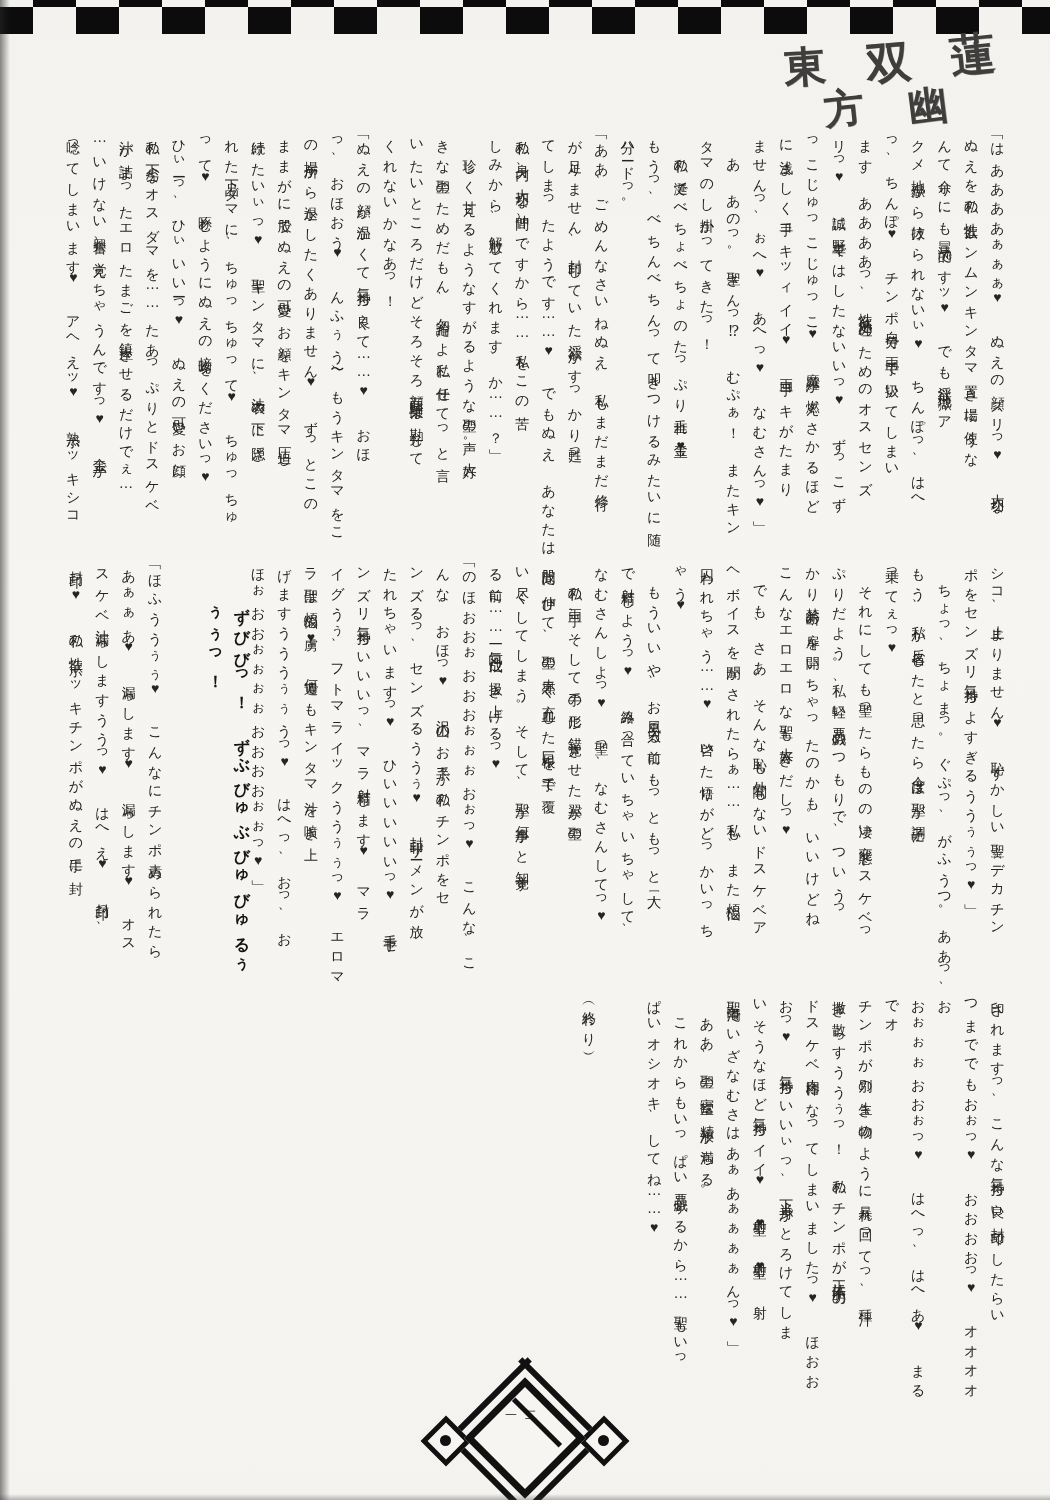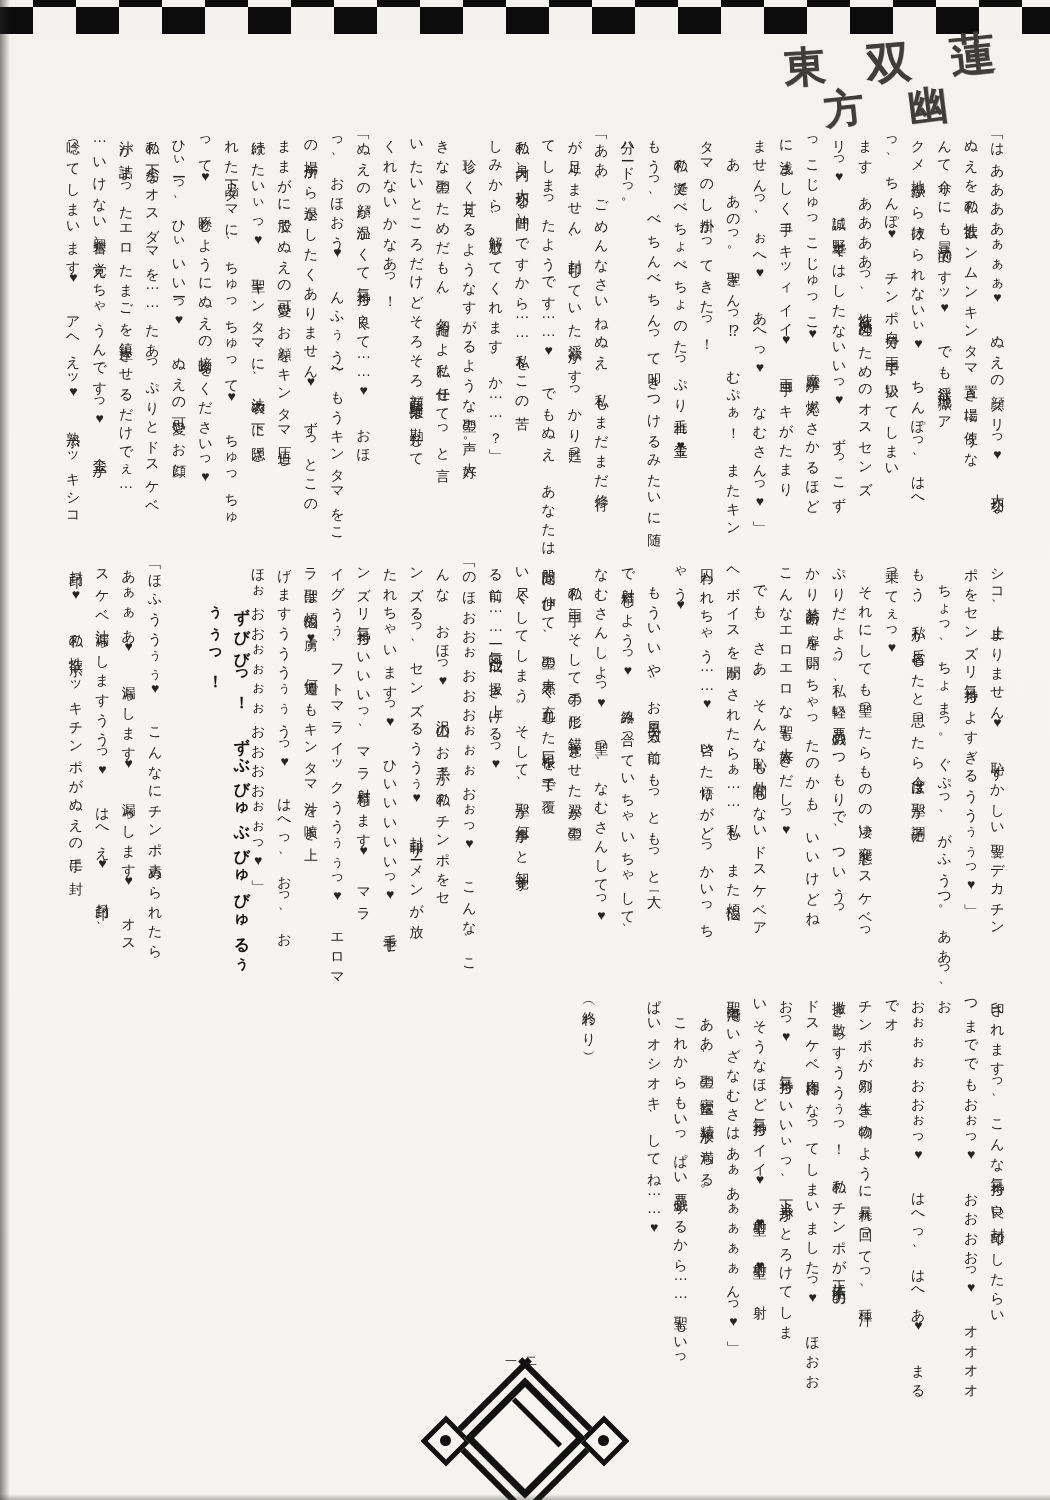--- a/index.html
+++ b/index.html
@@ -85,21 +85,21 @@
   }
   .dot-left{left:440px;top:1435px;}
   .dot-right{left:598px;top:1435px;}
   .obar{position:absolute;background:#111;height:6px;}
   .obar-ne{width:118px;left:503px;top:1398px;transform:rotate(45deg);}
   .obar-nw{width:118px;left:429px;top:1398px;transform:rotate(-45deg);}
   .obar-se{width:118px;left:503px;top:1472px;transform:rotate(-45deg);}
   .obar-sw{width:118px;left:429px;top:1472px;transform:rotate(45deg);}
   .obar-inner{width:66px;left:504px;top:1420px;transform:rotate(45deg);height:5px;}
   .page-num{
-    position:absolute;left:482px;top:1353px;width:86px;height:30px;
+    position:absolute;left:482px;top:1407px;width:86px;height:30px;
     text-align:center;font-size:12px;letter-spacing:8px;color:#111;
     font-family:"Liberation Serif","DejaVu Serif",serif;
   }
 </style>
 </head>
 <body>
 
 <div class="page">
 
   <div class="checker"></div>

